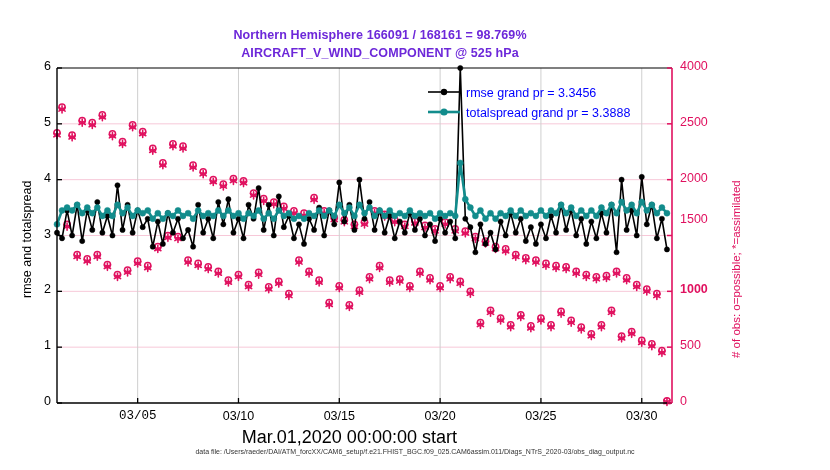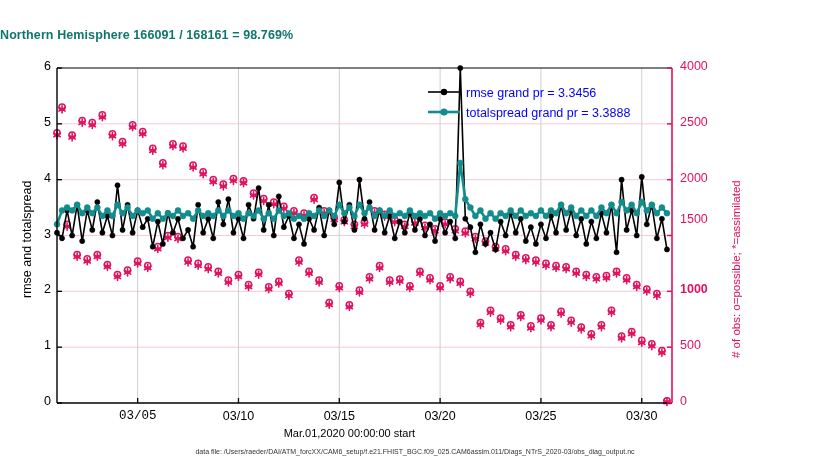--- a/index.html
+++ b/index.html
@@ -14,24 +14,24 @@
   }
   #figure {
     position: absolute;
     left: 0; top: 0;
     width: 830px; height: 470px;
   }
   .title-block {
     position: absolute;
     left: 0; top: 26px;
     width: 760px;
-    text-align: left;
+    text-align: center;
     font-size: 12.5px;
     font-weight: bold;
-    color: #0f766e;
+    color: #6d28d9;
     line-height: 18px;
     letter-spacing: 0.1px;
   }
   .title-line2 { }
   .axis-label-left {
     position: absolute;
     color: #000;
     font-size: 12.5px;
     transform-origin: 0 0;
     transform: rotate(-90deg);
@@ -61,21 +61,21 @@
   }
   .tick-label-x {
     position: absolute;
     font-size: 12.5px;
     color: #000;
     text-align: center;
     width: 70px;
   }
   .xaxis-caption {
     position: absolute;
-    font-size: 11px;
+    font-size: 18px;
     color: #000;
     text-align: center;
     width: 400px;
   }
   .footer-note {
     position: absolute;
     font-size: 7px;
     color: #333;
     text-align: center;
     width: 830px;
@@ -83,20 +83,21 @@
     white-space: nowrap;
   }
 </style>
 </head>
 <body>
 
 <div id="figure">
 
   <div class="title-block">
     <div>Northern Hemisphere 166091 / 168161 = 98.769%</div>
+    <div class="title-line2">AIRCRAFT_V_WIND_COMPONENT @ 525 hPa</div>
   </div>
 
   <svg id="plot" width="830" height="470" style="position:absolute;left:0;top:0;">
       <g>
         <line x1="57" x2="672" y1="347.1666666666667" y2="347.1666666666667" stroke="#F7C8D8" stroke-width="1"></line>
         <line x1="57" x2="672" y1="291.33333333333337" y2="291.33333333333337" stroke="#F7C8D8" stroke-width="1"></line>
         <line x1="57" x2="672" y1="235.5" y2="235.5" stroke="#F7C8D8" stroke-width="1"></line>
         <line x1="57" x2="672" y1="179.66666666666669" y2="179.66666666666669" stroke="#F7C8D8" stroke-width="1"></line>
         <line x1="57" x2="672" y1="123.83333333333331" y2="123.83333333333331" stroke="#F7C8D8" stroke-width="1"></line>
         <line x1="137.65573770491804" x2="137.65573770491804" y1="68" y2="403" stroke="#CFCFCF" stroke-width="1"></line>

